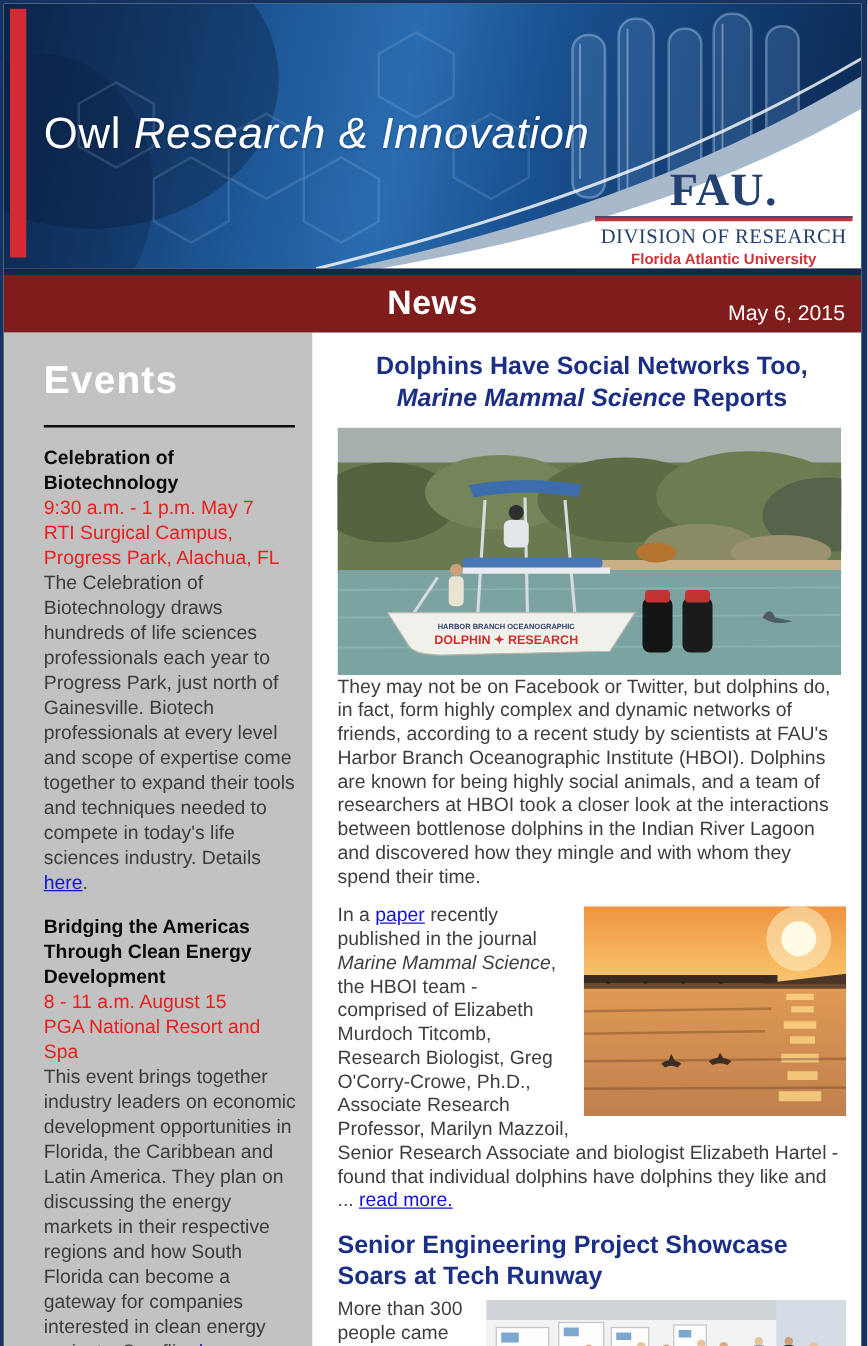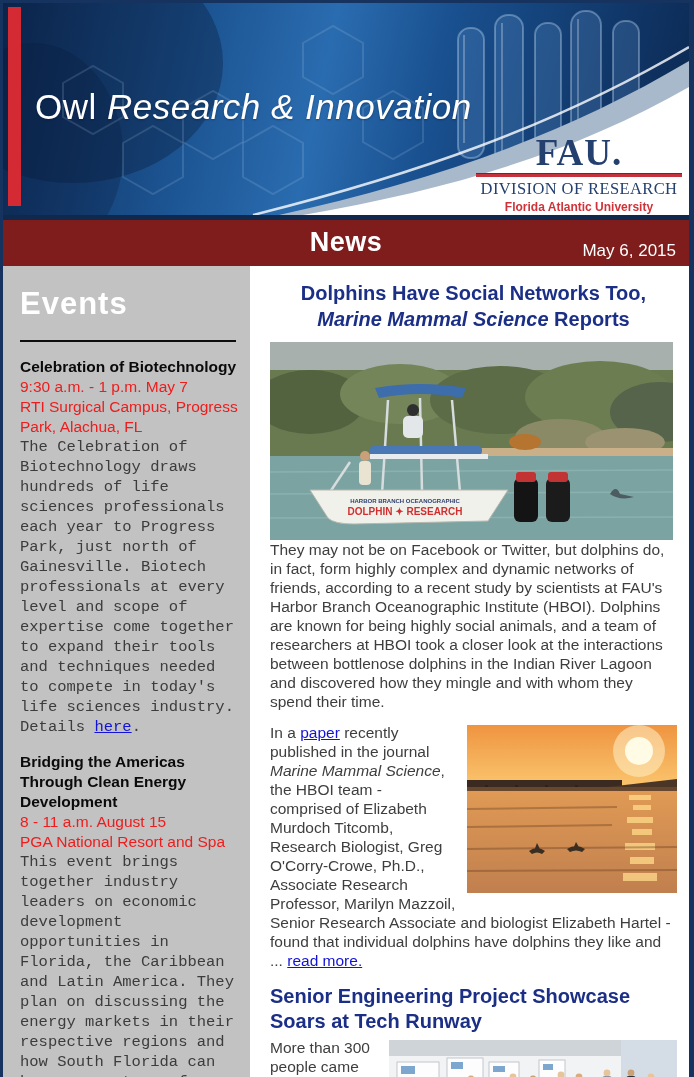--- a/index.html
+++ b/index.html
@@ -22,27 +22,27 @@
     color:#24406f;letter-spacing:1px;}
   .fau-rule{height:3px;background:#c3333e;margin:2px 0 2px;border-top:1px solid #24406f;}
   .fau-division{font-family:"Liberation Serif", serif;font-size:16.5px;color:#24406f;letter-spacing:.4px;}
   .fau-university{font-size:12px;font-weight:700;color:#cf3339;margin-top:1px;}
   
   .news-band{height:46px;background:#7f1d1d;border-top:5px solid #10284c;position:relative;}
   .news-title{text-align:center;color:#fff;font-weight:bold;font-size:27px;line-height:44px;letter-spacing:.5px;}
   .news-date{position:absolute;right:13px;bottom:5px;color:#fff;font-size:17px;}
   
   .content{display:flex;height:811px;overflow:hidden;align-items:stretch;}
-  .sidebar{width:247px;flex:none;background:#c2c2c2;padding:10px 12px 0 17px;box-sizing:border-box;overflow:hidden;}
+  .sidebar{width:247px;flex:none;background:#c2c2c2;padding:10px 12px 0 32px;box-sizing:border-box;overflow:hidden;}
   .events-title{color:#fff;font-size:31px;font-weight:bold;margin:10px 0 0;letter-spacing:1px;}
   .events-rule{border:none;border-top:2px solid #0d0d0d;margin:18px 2px 0 0;}
   .event{margin-top:15px;font-size:15.5px;line-height:20px;}
   .event-title{font-weight:bold;color:#0a0a0a;}
   .event-meta{color:#ee1c1c;}
-  .event-body{color:#3c3c3c;font-family:Liberation Mono, monospace;}
+  .event-body{color:#3c3c3c;}
   a.lnk{color:#1313d6;text-decoration:underline;cursor:pointer;}
   .main{flex:1;min-width:0;padding:10px 12px 0 20px;box-sizing:border-box;overflow:hidden;background:#fff;}
   .art-title{color:#1b2f87;font-size:20px;font-weight:bold;text-align:center;line-height:26px;margin:4px 0 10px;}
   .art-title .jrnl{font-style:italic;}
   .art-title2{color:#1b2f87;font-size:20px;font-weight:bold;text-align:left;line-height:25px;margin:14px 0 4px;}
   .main p{font-size:15.5px;color:#3e3e3e;line-height:19px;margin:0;}
   .photo-boat{display:block;width:403px;height:198px;}
   .para1{margin-top:10px;}
   .para2{margin-top:12px;}
   .photo-sunset{float:right;width:210px;height:168px;margin:2px 0 4px 10px;}

